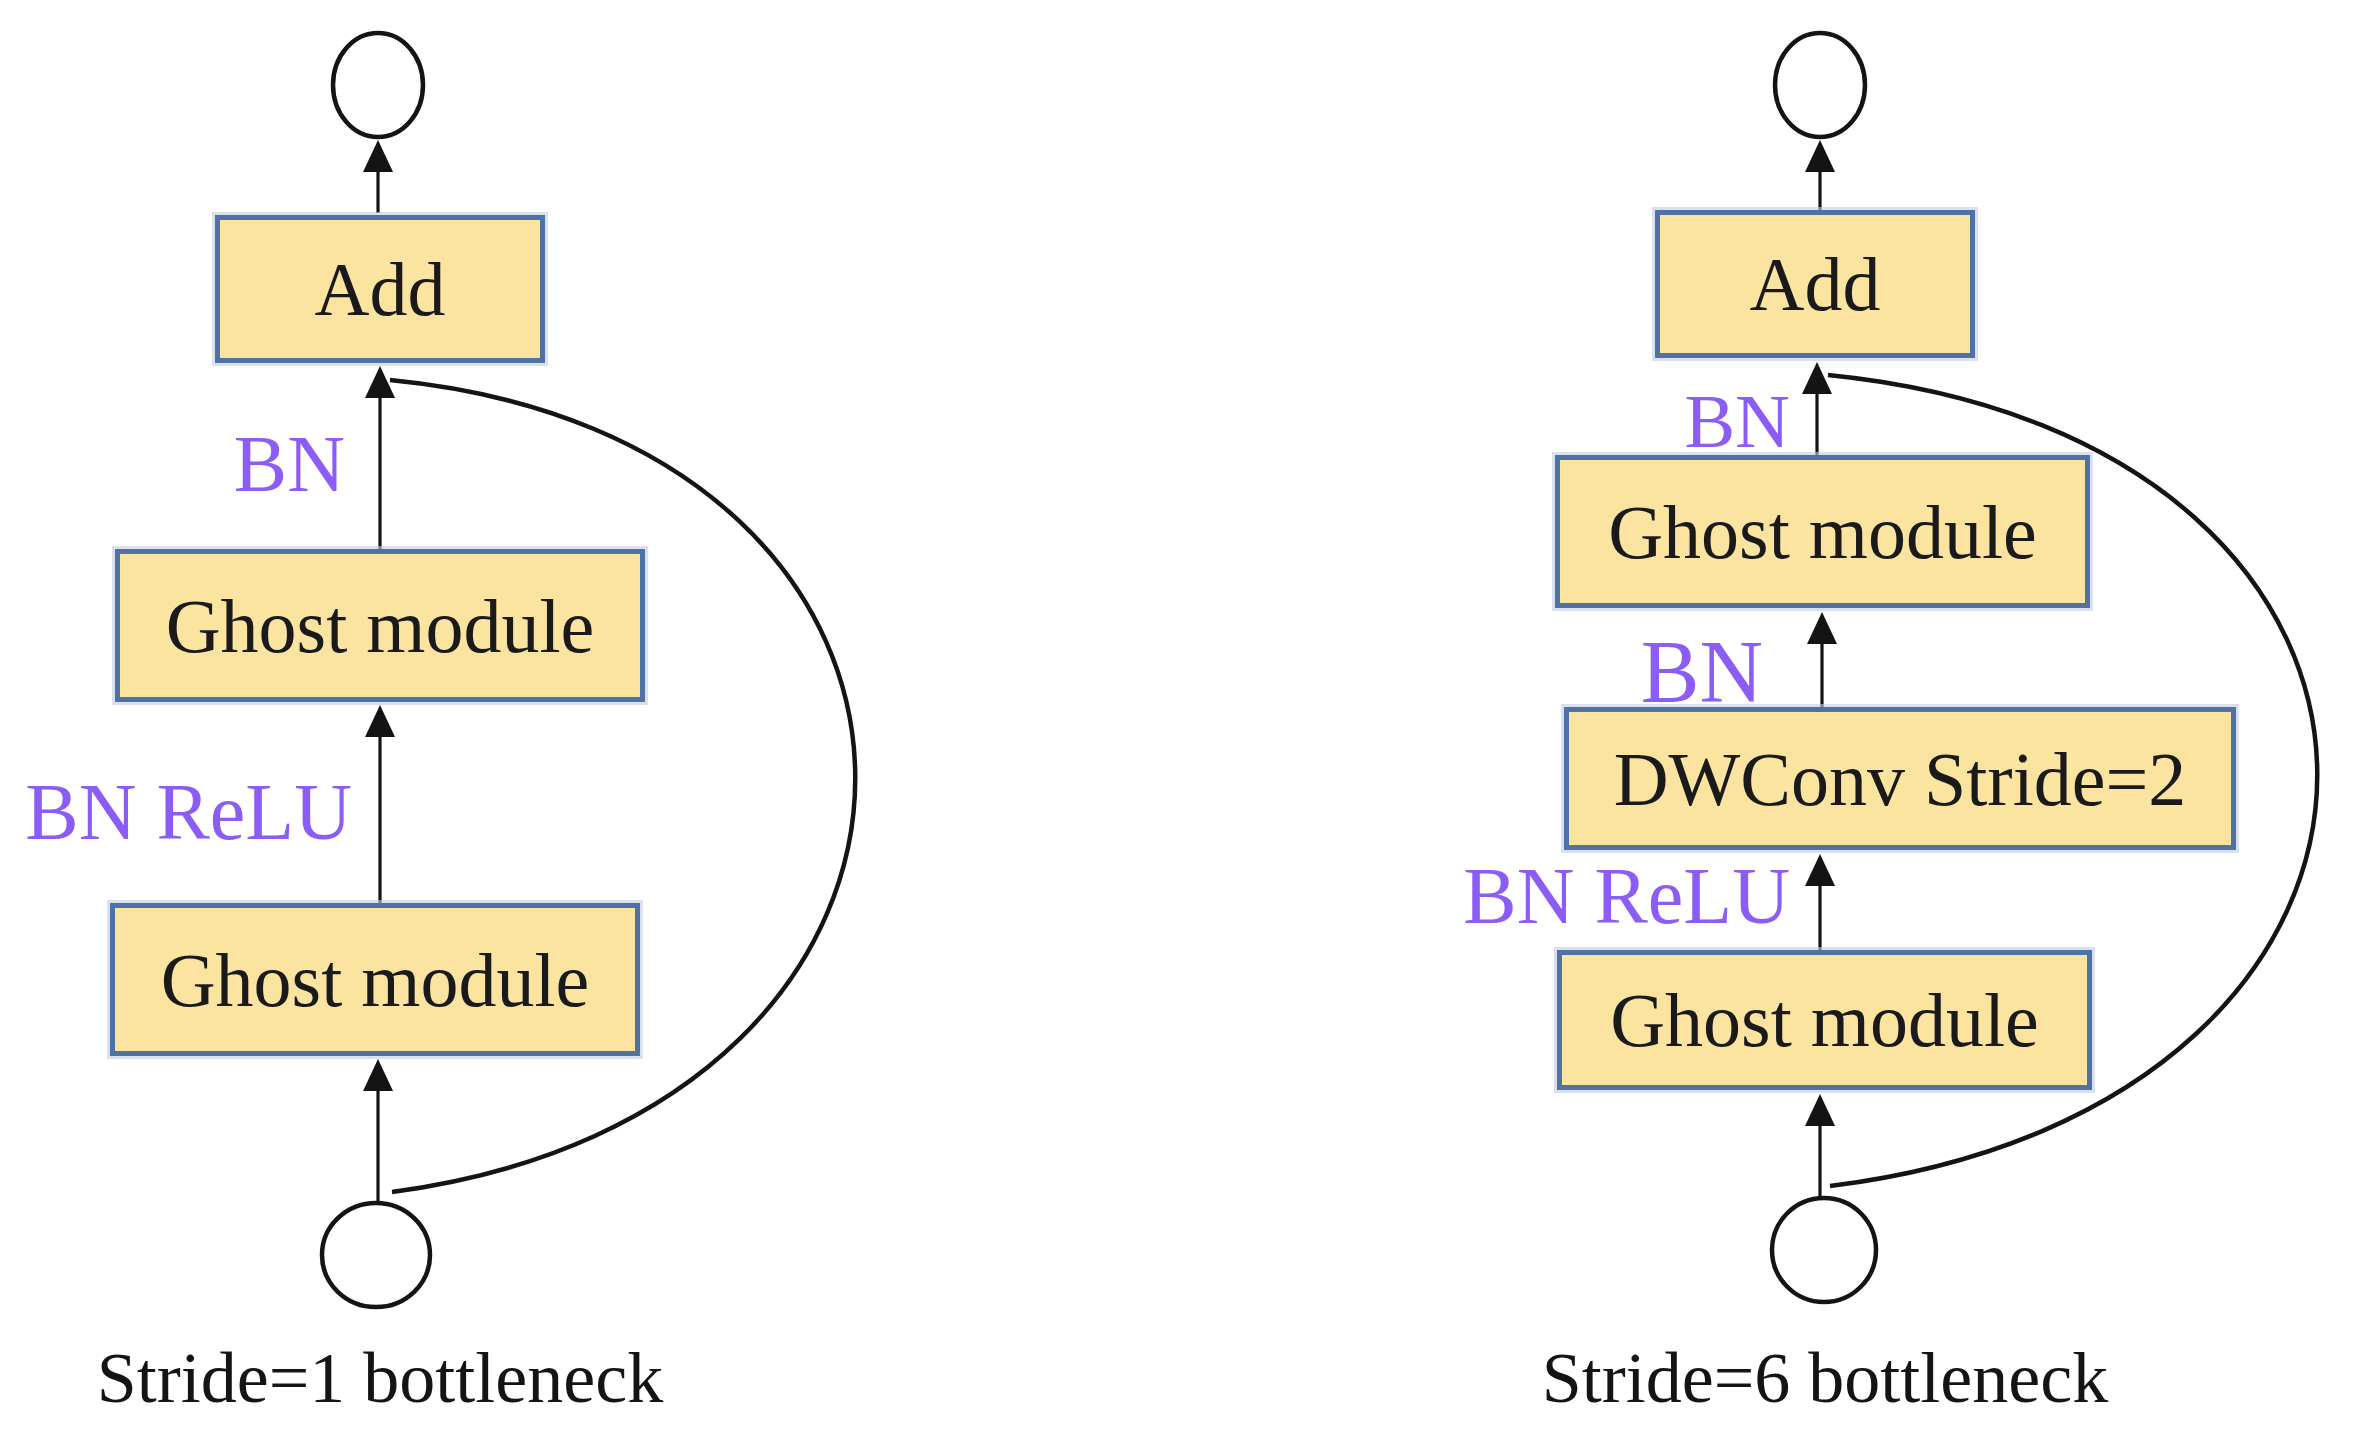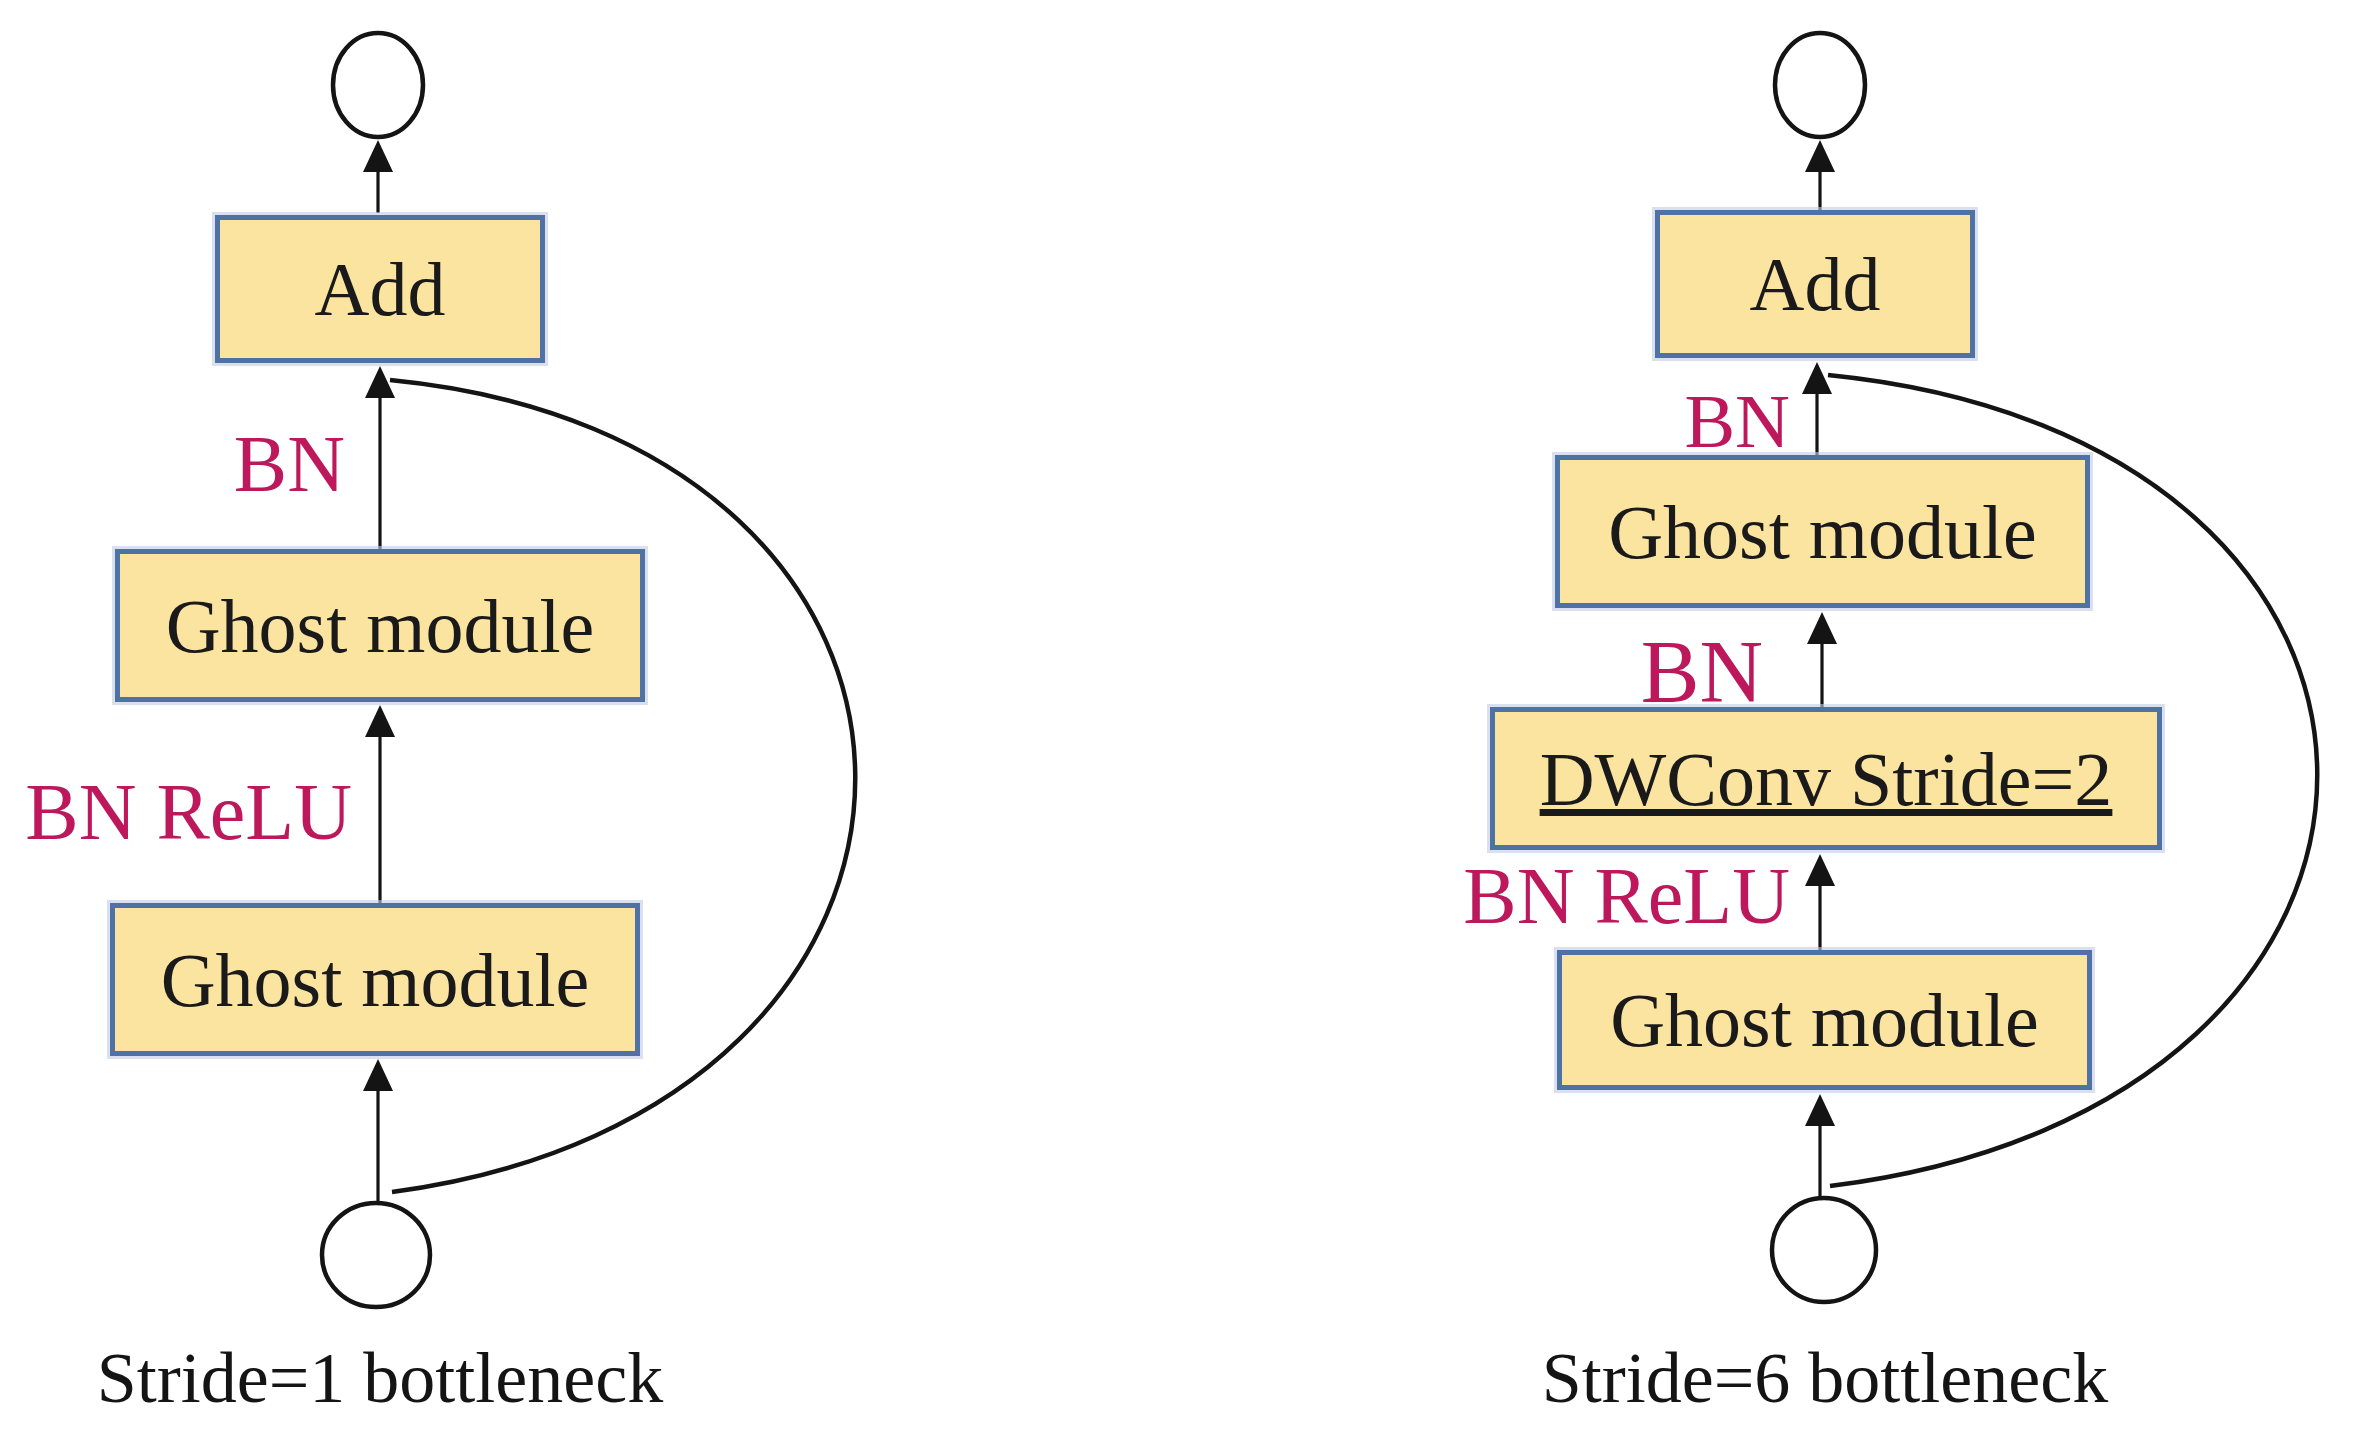--- a/index.html
+++ b/index.html
@@ -18,21 +18,21 @@
     position:absolute;
     box-sizing:border-box;
     background:var(--box-fill,#FBE3A0);
     border:5px solid var(--box-border,#4E71A6);
     box-shadow:0 0 0 3px rgba(195,204,228,.6);
     display:flex;align-items:center;justify-content:center;
     font-size:76px;line-height:1;color:#1a1a1a;
     white-space:nowrap;
   }
   .lbl{
-    position:absolute;color:#be185d;line-height:1;
+    position:absolute;color:#8b5cf6;line-height:1;
     white-space:nowrap;text-align:right;
   }
   .caption{
     position:absolute;color:#141414;line-height:1;
     font-size:72px;text-align:center;white-space:nowrap;
   }
 </style>
 </head>
 <body>
 
@@ -87,21 +87,21 @@
   <div class="lbl" style="left:145px;top:424px;width:200px;font-size:80px;">BN</div>
 
   <div class="lbl" style="left:22px;top:772px;width:330px;font-size:80px;">BN ReLU</div>
 
   <div class="caption" style="left:80px;top:1342px;width:600px;">Stride=1 bottleneck</div>
 
   <div class="box" style="left:1655px;top:210px;width:320px;height:148px;">Add</div>
 
   <div class="box" style="left:1555px;top:455px;width:535px;height:153px;">Ghost module</div>
 
-  <div class="box" style="left:1490px;top:707px;width:672px;height:143px;text-decoration:underline;">DWConv Stride=2</div>
+  <div class="box" style="left:1564px;top:707px;width:672px;height:143px;">DWConv Stride=2</div>
 
   <div class="box" style="left:1557px;top:950px;width:535px;height:140px;">Ghost module</div>
 
   <div class="lbl" style="left:1590px;top:383px;width:200px;font-size:76px;">BN</div>
 
   <div class="lbl" style="left:1563px;top:628px;width:200px;font-size:88px;">BN</div>
 
   <div class="lbl" style="left:1460px;top:856px;width:330px;font-size:80px;">BN ReLU</div>
 
   <div class="caption" style="left:1525px;top:1342px;width:600px;">Stride=6 bottleneck</div>

